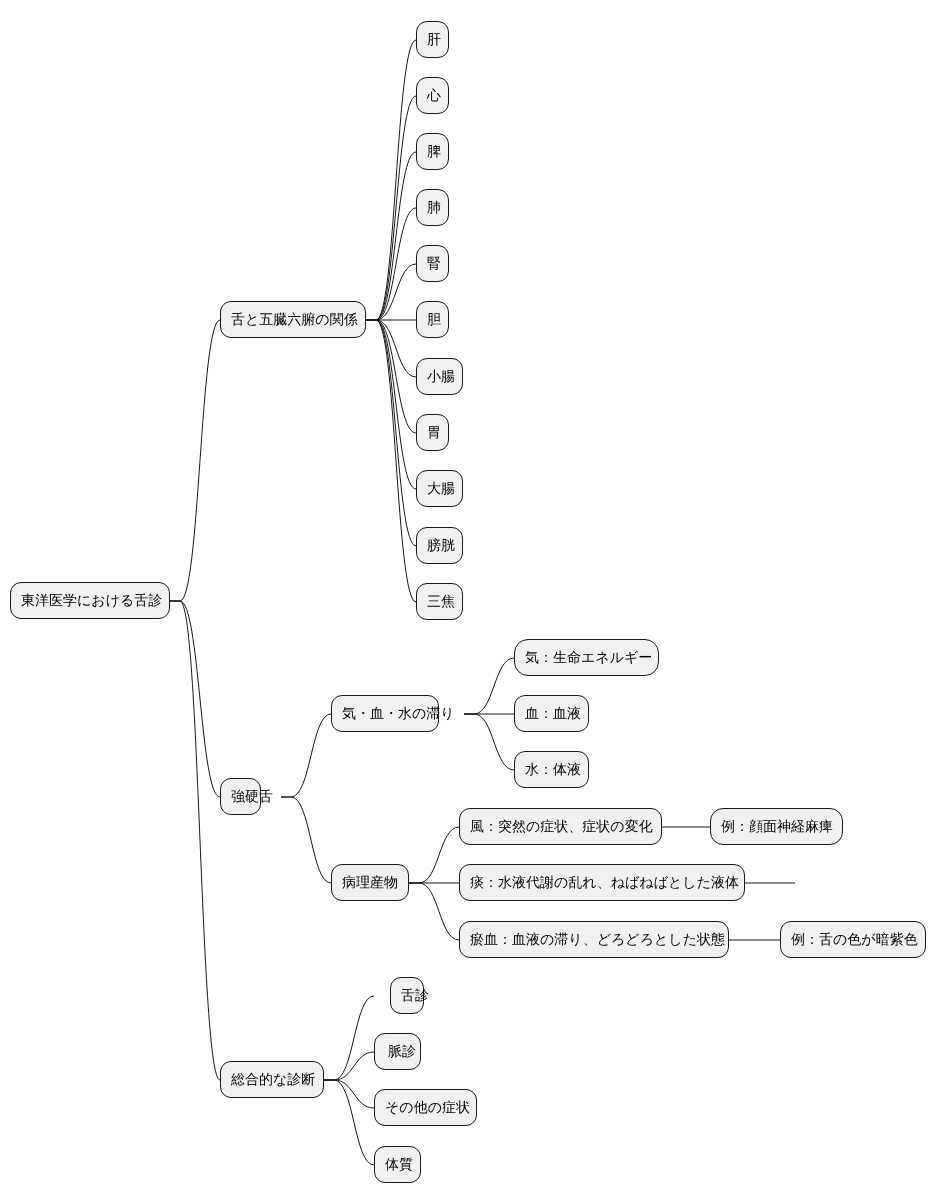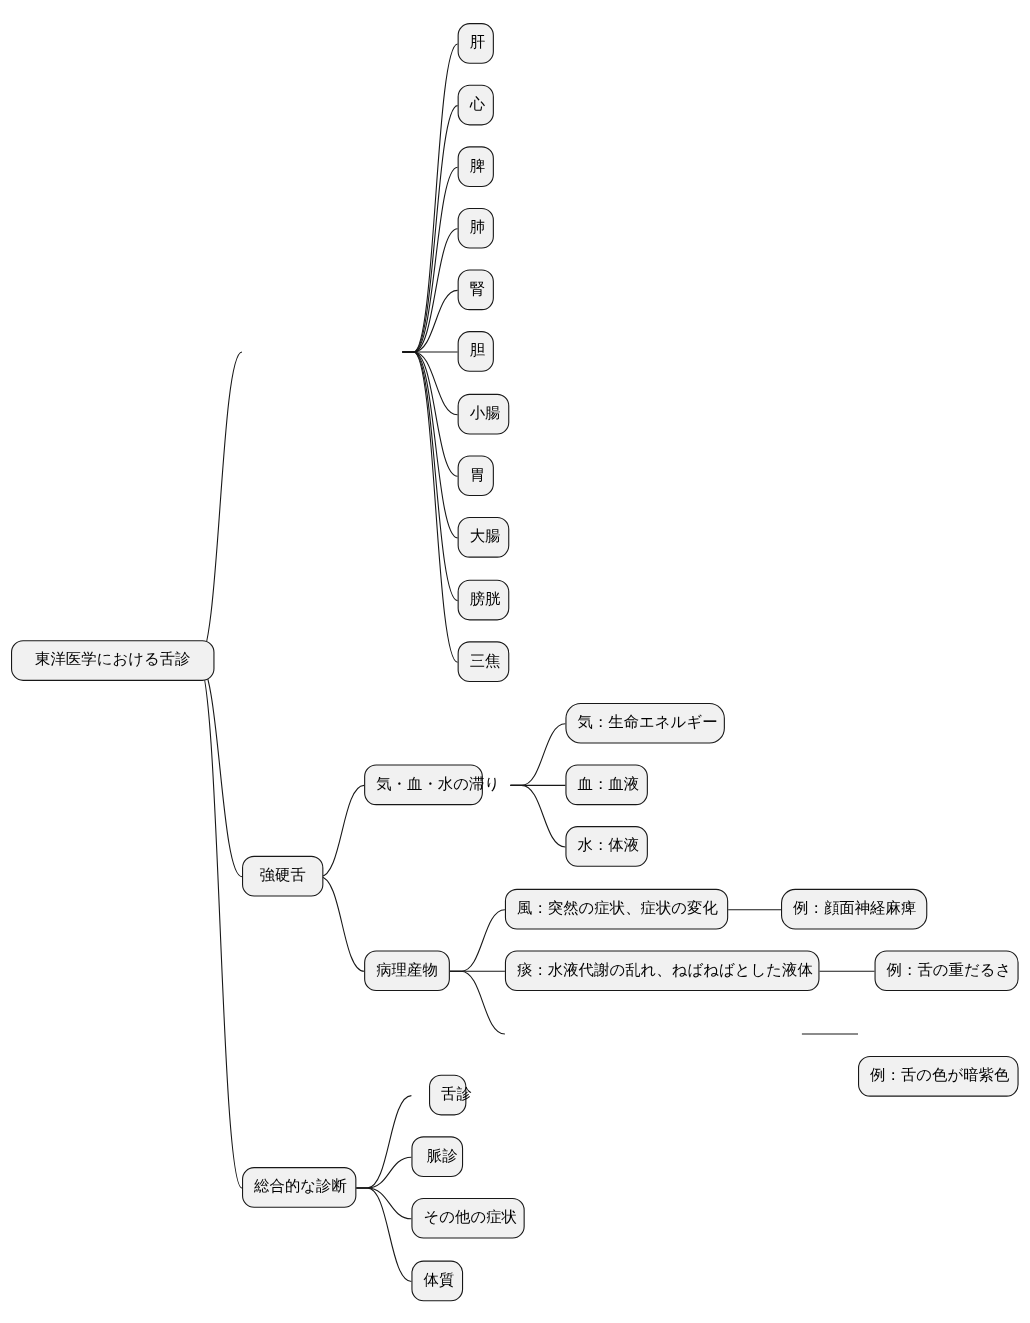--- a/index.html
+++ b/index.html
@@ -51,45 +51,46 @@
     <path d="M662,827 H710"></path>
     <path d="M745,883 H795"></path>
     <path d="M729,940 H780"></path>
 
     <path d="M324,1080 H334 C354,1080 354,996 374,996"></path>
     <path d="M324,1080 H334 C354,1080 354,1052 374,1052"></path>
     <path d="M324,1080 H334 C354,1080 354,1108 374,1108"></path>
     <path d="M324,1080 H334 C354,1080 354,1165 374,1165"></path>
   </svg>
 
-  <div class="node" style="left:10px;top:582px;width:185px;">東洋医学における舌診</div>
+  <div class="node" style="left:10px;top:582px;width:160px;">東洋医学における舌診</div>
 
+  <div class="node" style="left:220px;top:301px;width:146px;">舌と五臓六腑の関係</div>
   <div class="node" style="left:416px;top:21px;width:33px;">肝</div>
   <div class="node" style="left:416px;top:77px;width:33px;">心</div>
   <div class="node" style="left:416px;top:133px;width:33px;">脾</div>
   <div class="node" style="left:416px;top:189px;width:33px;">肺</div>
   <div class="node" style="left:416px;top:245px;width:33px;">腎</div>
   <div class="node" style="left:416px;top:301px;width:33px;">胆</div>
   <div class="node" style="left:416px;top:358px;width:47px;">小腸</div>
   <div class="node" style="left:416px;top:414px;width:33px;">胃</div>
   <div class="node" style="left:416px;top:470px;width:47px;">大腸</div>
   <div class="node" style="left:416px;top:527px;width:47px;">膀胱</div>
   <div class="node" style="left:416px;top:583px;width:47px;">三焦</div>
 
-  <div class="node" style="left:220px;top:778px;width:74px;">強硬舌</div>
+  <div class="node" style="left:220px;top:778px;width:41px;">強硬舌</div>
   <div class="node" style="left:331px;top:695px;width:108px;">気・血・水の滞り</div>
   <div class="node" style="left:514px;top:639px;width:145px;border-radius:14px;">気：生命エネルギー</div>
   <div class="node" style="left:514px;top:695px;width:75px;">血：血液</div>
   <div class="node" style="left:514px;top:751px;width:75px;">水：体液</div>
 
   <div class="node" style="left:331px;top:864px;width:78px;">病理産物</div>
   <div class="node" style="left:459px;top:808px;width:203px;">風：突然の症状、症状の変化</div>
   <div class="node" style="left:710px;top:808px;width:133px;border-radius:13px;">例：顔面神経麻痺</div>
   <div class="node" style="left:459px;top:864px;width:286px;">痰：水液代謝の乱れ、ねばねばとした液体</div>
-  <div class="node" style="left:795px;top:864px;width:131px;">例：舌の重だるさ</div>
-  <div class="node" style="left:780px;top:960px;width:146px;text-align:right;">例：舌の色が暗紫色</div>
+  <div class="node" style="left:459px;top:921px;width:270px;">瘀血：血液の滞り、どろどろとした状態</div>
+  <div class="node" style="left:780px;top:921px;width:146px;text-align:right;">例：舌の色が暗紫色</div>
 
   <div class="node" style="left:220px;top:1061px;width:104px;">総合的な診断</div>
   <div class="node" style="left:390px;top:977px;width:34px;">舌診</div>
   <div class="node" style="left:374px;top:1033px;width:47px;padding-left:13px;">脈診</div>
   <div class="node" style="left:374px;top:1089px;width:103px;padding-left:10px;">その他の症状</div>
   <div class="node" style="left:374px;top:1146px;width:47px;">体質</div>
 </div>
 
 </body></html>

